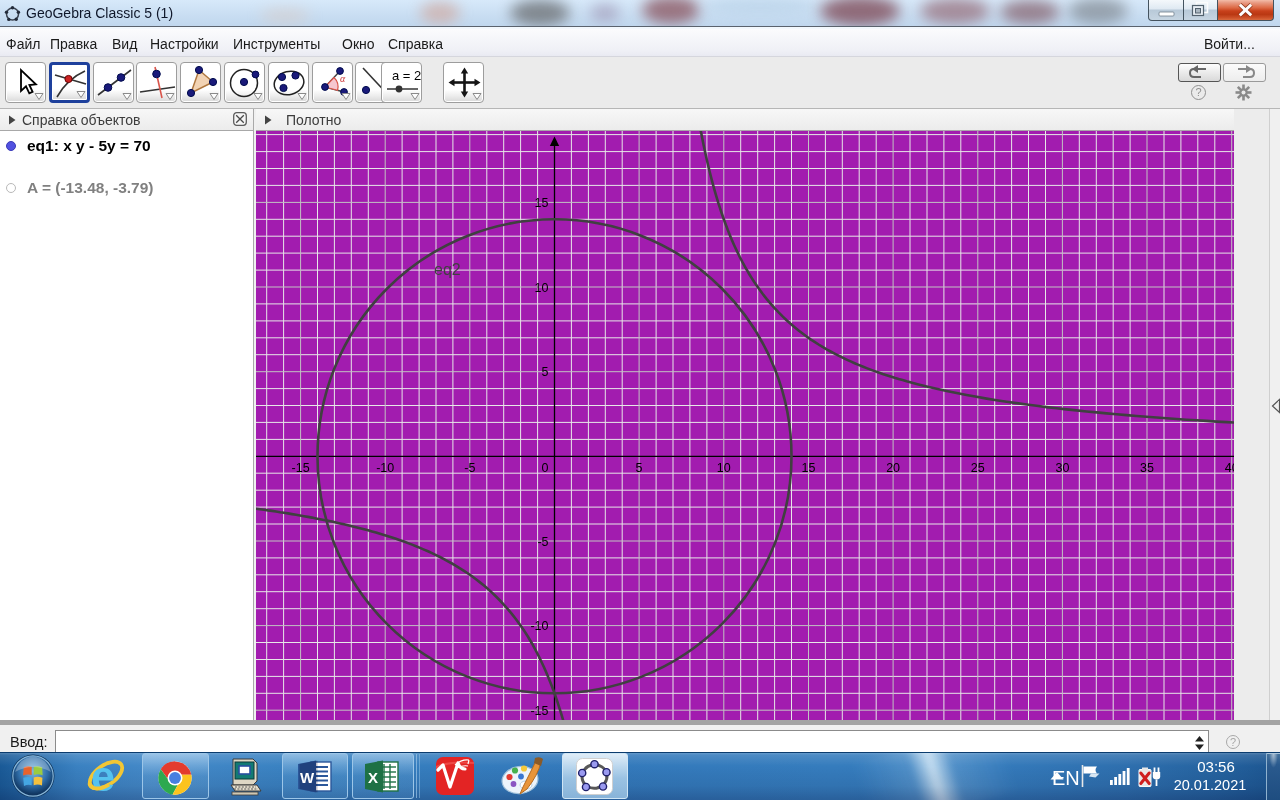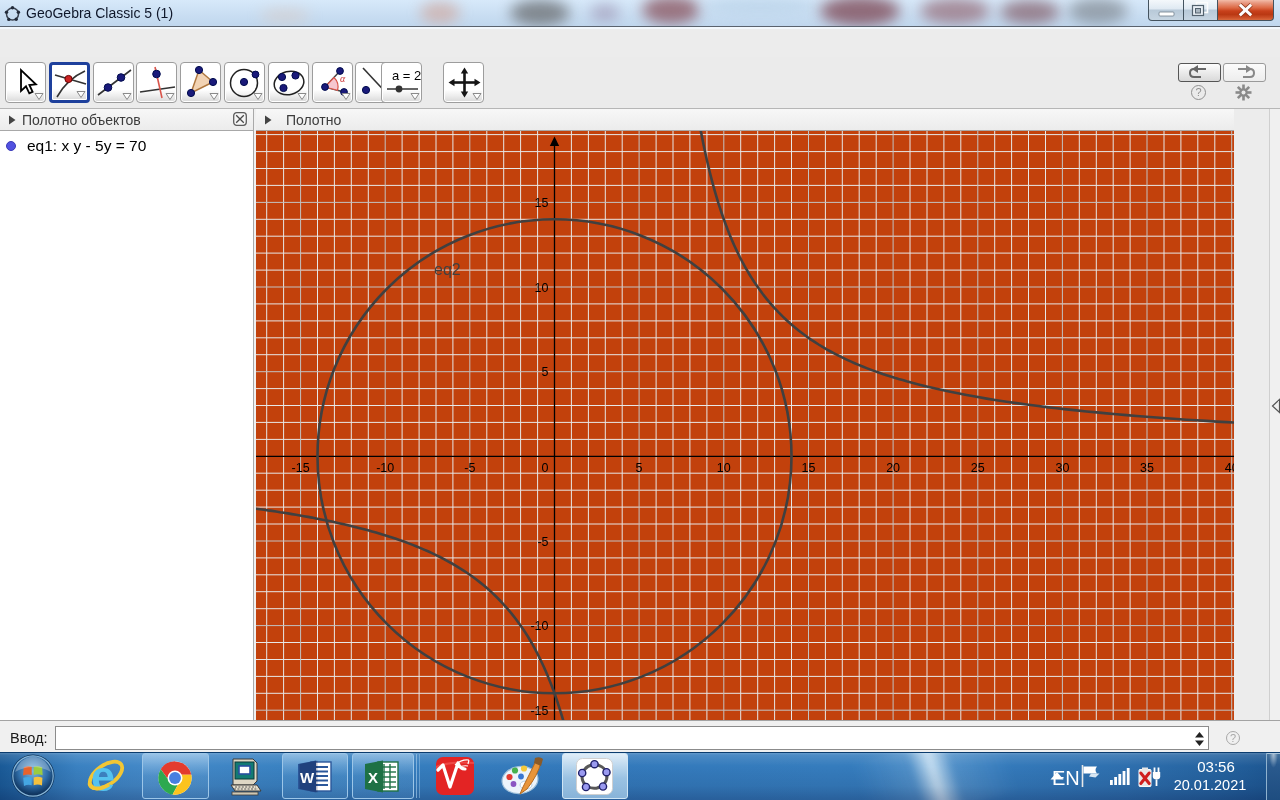--- a/index.html
+++ b/index.html
@@ -24,27 +24,27 @@
 #toolbar{position:absolute;left:0;top:57px;width:1280px;height:52px;background:#ebebeb;border-bottom:1px solid #b6b6b6}
 .tbtn{position:absolute;top:5px;width:41px;height:41px;border:1px solid #9d9d9d;border-radius:4px;background:linear-gradient(180deg,#ffffff 0%,#ffffff 68%,#ececec 85%,#d8d8d8 100%);box-shadow:inset 0 0 0 1px #fff}
 .tbtn.sel{border:3px solid #1e409c;border-radius:4px}
 .ddtri{position:absolute;right:1px;bottom:1px}
 .tbtn > svg:first-child{position:absolute;left:1px;top:2px}
 
 #main{position:absolute;left:0;top:109px;width:1280px;height:611px;overflow:hidden}
 .phead{position:absolute;top:0;height:22px;background:linear-gradient(180deg,#f7f7f7,#ececec);border-bottom:1px solid #a8a8a8;color:#3c3c3c;font-size:14px}
 #leftpanel{position:absolute;left:0;top:0;width:253px;height:611px;background:#fff}
 #divider{position:absolute;left:253px;top:0;width:3px;height:611px;background:#f0f0f0;border-left:1px solid #a9a9a9}
-#canvaspanel{position:absolute;left:256px;top:0;width:978px;height:611px;background:#c2410c;overflow:hidden}
+#canvaspanel{position:absolute;left:256px;top:0;width:978px;height:611px;background:#a21caf;overflow:hidden}
 #rightstrip{position:absolute;left:1269px;top:0;width:11px;height:611px;background:#f0f0f0;border-left:1px solid #cfcfcf}
-.objrow{position:absolute;left:0;width:253px;height:21px;font-size:15.5px;font-weight:normal;color:#000}
+.objrow{position:absolute;left:0;width:253px;height:21px;font-size:15.5px;font-weight:bold;color:#000}
 .objrow .dot{position:absolute;left:6px;top:5px;width:10px;height:10px;border-radius:50%}
 .objrow .txt{position:absolute;left:27px;top:1px;white-space:pre}
 
-#inputbar{position:absolute;left:0;top:720px;width:1280px;height:32px;background:#f0f0f0;border-top:1px solid #a3a3a3}
+#inputbar{position:absolute;left:0;top:720px;width:1280px;height:32px;background:#f0f0f0;border-top:5px solid #a3a3a3}
 #inputfield{position:absolute;left:55px;top:5px;width:1154px;height:24px;background:#fff;border:1px solid #8b8b8b}
 
 #taskbar{position:absolute;left:0;top:752px;width:1280px;height:48px;overflow:hidden}
 .tkbtn{position:absolute;top:1px;height:46px;border:1px solid #7fb2e0;border-radius:3px}
 #traytime{position:absolute;color:#fff;text-align:center;font-size:15px}
 </style></head>
 <body>
 <div id="stage">
 
 <div id="titlebar">
@@ -87,20 +87,30 @@
               <line x1="33.2" y1="4.6" x2="21.8" y2="15.4"></line>
             </g>
             <g stroke="#fdfdfd" stroke-width="2.9" stroke-linecap="butt">
               <line x1="21.8" y1="4.6" x2="33.2" y2="15.4"></line>
               <line x1="33.2" y1="4.6" x2="21.8" y2="15.4"></line>
             </g>
           </svg></div>
  </div>
 </div>
 
+<div id="menubar">
+ <span class="mi" style="left:6px">Файл</span>
+ <span class="mi" style="left:50px">Правка</span>
+ <span class="mi" style="left:112px">Вид</span>
+ <span class="mi" style="left:150px">Настройки</span>
+ <span class="mi" style="left:233px">Инструменты</span>
+ <span class="mi" style="left:342px">Окно</span>
+ <span class="mi" style="left:388px">Справка</span>
+ <span class="mi" style="left:1204px">Войти...</span>
+</div>
 <div id="toolbar">
       <div class="tbtn" style="left:5.0px">
         <svg width="39" height="35" viewBox="0 0 39 35">
           <path d="M14,5 L14,26 L19,21.3 L22.3,28.3 L25.6,26.8 L22.4,20 L28.9,19.4 Z" fill="#fff" stroke="#000" stroke-width="1.8"></path>
         </svg>
         <svg class="ddtri" width="10" height="9" viewBox="0 0 10 9">
           <path d="M1,1.5 L9,1.5 L5,7.5 Z" fill="#fdfdfd" stroke="#8a8a8a" stroke-width="1"></path>
         </svg>
       </div>
       <div class="tbtn sel" style="left:48.8px">
@@ -240,29 +250,33 @@
         </g>
       </svg>
     </div>
 
 <div id="main">
  <div id="leftpanel">
   <div class="phead" style="left:0;width:253px">
     <svg style="position:absolute;left:8px;top:6px" width="8" height="10" viewBox="0 0 8 10">
             <path d="M1,0.5 L7.5,5 L1,9.5 Z" fill="#444"></path>
           </svg>
-    <span style="position:absolute;left:22px;top:3px">Полотно объектов</span>
+    <span style="position:absolute;left:22px;top:3px">Справка объектов</span>
     <svg style="position:absolute;left:233px;top:2.5px" width="14" height="14" viewBox="0 0 14 14">
             <rect x="0.7" y="0.7" width="12.6" height="12.6" rx="3" fill="#f6f6f6" stroke="#5e5e5e" stroke-width="1.3"></rect>
             <path d="M3.2,3.2 L10.8,10.8 M10.8,3.2 L3.2,10.8" stroke="#4a4a4a" stroke-width="1.3"></path>
           </svg>
   </div>
   <div class="objrow" style="top:27px">
           <span class="dot" style="background:#5151e0;border:1px solid #3a3ab8"></span>
           <span class="txt">eq1: x y - 5y = 70</span>
+        </div>
+  <div class="objrow" style="top:69px;color:#808080">
+          <span class="dot" style="background:#fff;border:1.5px solid #b9b9b9"></span>
+          <span class="txt">A = (-13.48, -3.79)</span>
         </div>
  </div>
  <div id="divider"></div>
  <div id="canvaspanel">
   <div class="phead" style="left:0;width:1013px">
     <svg style="position:absolute;left:8px;top:6px" width="8" height="10" viewBox="0 0 8 10">
             <path d="M1,0.5 L7.5,5 L1,9.5 Z" fill="#444"></path>
           </svg>
     <span style="position:absolute;left:30px;top:3px">Полотно</span>
   </div>

